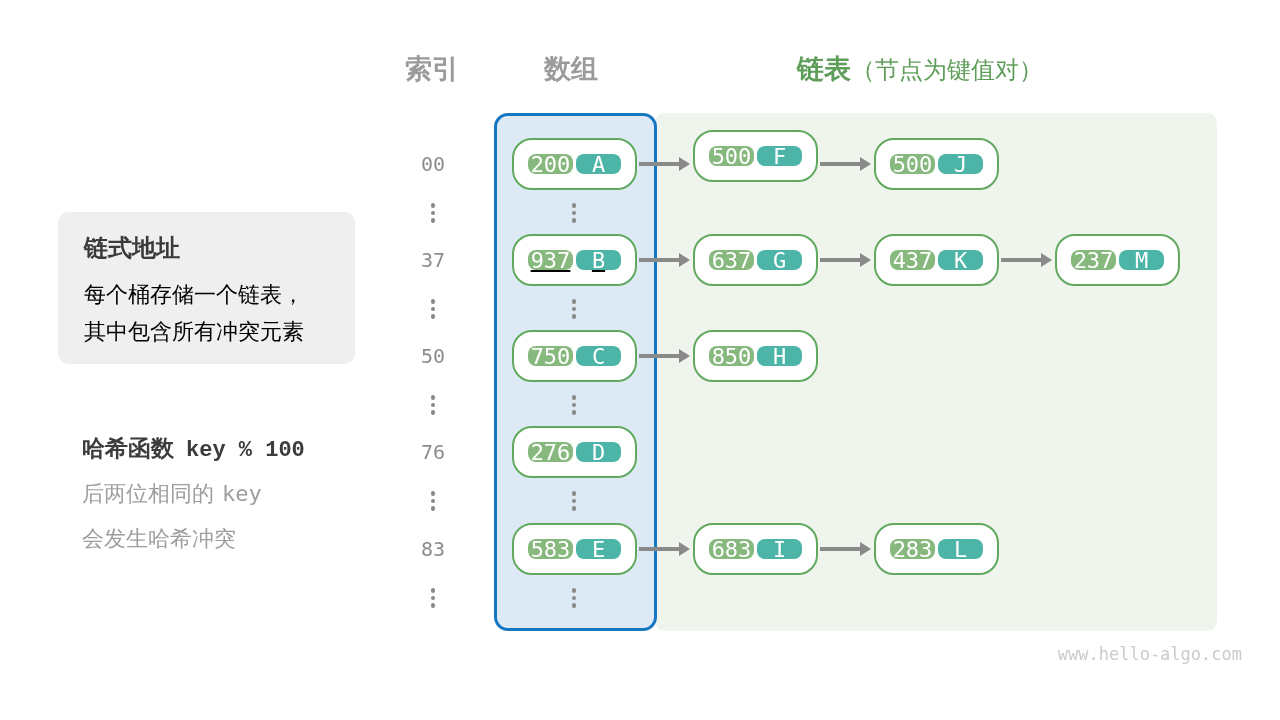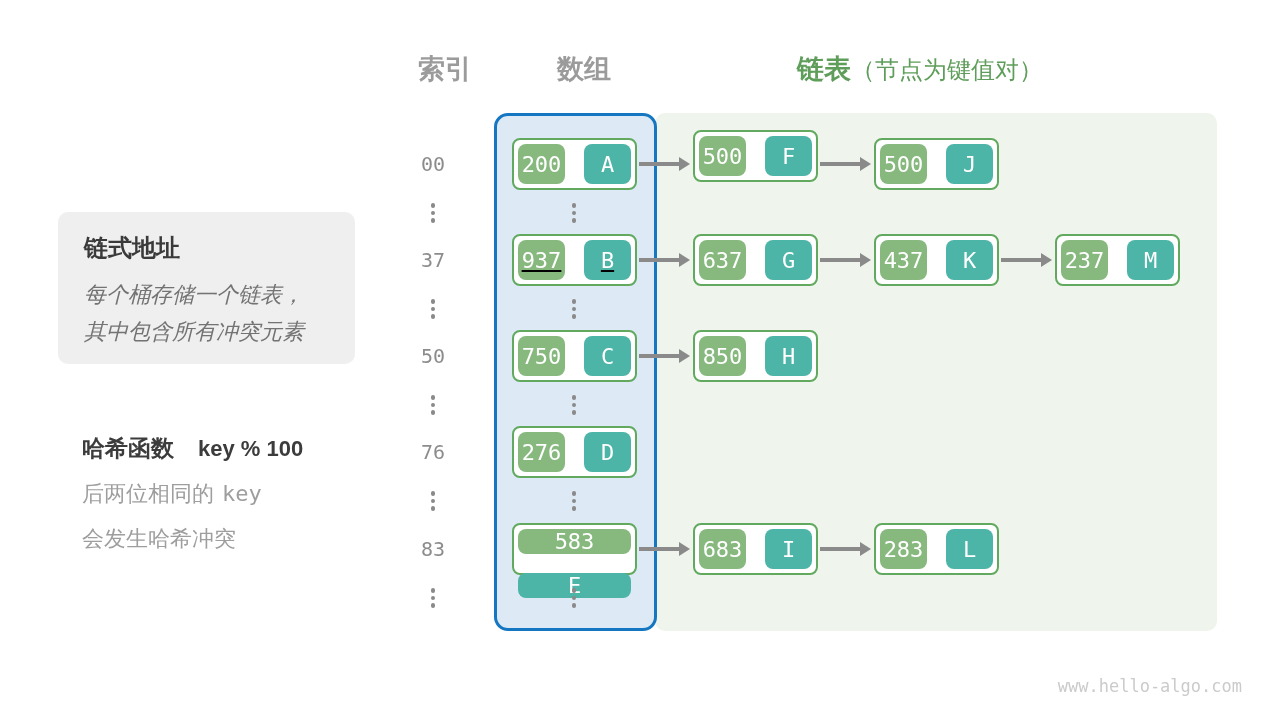--- a/index.html
+++ b/index.html
@@ -1,63 +1,63 @@
 <!DOCTYPE html>
 <html><head>
 <meta charset="utf-8">
 <style>
   html,body{margin:0;padding:0;background:#ffffff;}
   .canvas{position:relative;width:1280px;height:720px;background:#ffffff;overflow:hidden;
           font-family:"Liberation Sans", sans-serif;}
 
   
-  .col-header{position:absolute;top:52px;height:34px;line-height:34px;text-align:right;
+  .col-header{position:absolute;top:52px;height:34px;line-height:34px;text-align:center;
               font-weight:bold;font-size:27px;color:#9b9b9b;}
   .header-index{left:392px;width:80px;}
   .header-array{left:531px;width:80px;}
   .header-list{position:absolute;top:52px;left:797px;height:34px;display:flex;align-items:baseline;color:#5f9e5a;}
   .header-list .list-main{font-weight:bold;font-size:27px;line-height:34px;}
   .header-list .list-note{font-size:24px;line-height:34px;}
 
   
   .chain-region{position:absolute;left:655px;top:113px;width:562px;height:518px;
                 background:#eff5ec;border-radius:10px;}
   .array-region{position:absolute;left:494px;top:113px;width:163px;height:518px;
                 background:#ddeaf5;border:3px solid #1577c2;border-radius:14px;box-sizing:border-box;}
 
   
   .info-box{position:absolute;left:58px;top:212px;width:297px;height:152px;background:#efefef;
             border-radius:10px;box-sizing:border-box;padding:20px 26px;}
   .info-title{font-weight:bold;font-size:24px;color:#3a3a3a;margin-bottom:12px;}
-  .info-line{font-size:22px;color:#737373;line-height:37px;font-style:italic;}
+  .info-line{font-size:22px;color:#000000;line-height:37px;}
 
   .hash-note{position:absolute;left:82px;top:433px;}
   .hash-title{font-weight:bold;font-size:23px;color:#3c3c3c;white-space:nowrap;}
-  .hash-title .code{font-family:Liberation Sans, sans-serif;margin-left:24px;font-size:22px;}
+  .hash-title .code{font-family:Liberation Mono, monospace;margin-left:12px;font-size:22px;}
   .hash-line{font-size:22px;color:#9e9e9e;margin-top:15px;white-space:nowrap;}
   .hash-line .code{font-family:"DejaVu Sans Mono", monospace;margin-left:8px;}
 
   
   .index-label{position:absolute;width:56px;height:30px;line-height:30px;text-align:center;
                font-family:"DejaVu Sans Mono", monospace;font-size:20px;color:#8c8c8c;}
   .node{position:absolute;width:125px;height:52px;box-sizing:border-box;background:#ffffff;
-        border:2px solid #61a95f;border-radius:8px;display:flex;gap:19px;padding:4px;}
+        border:2px solid #61a95f;border-radius:20px;display:flex;gap:3px;padding:14px;}
   .cell{flex:1;border-radius:8px;display:flex;align-items:center;justify-content:center;
         color:#ffffff;font-family:"DejaVu Sans Mono", monospace;font-size:22px;}
   .cell.key{background:#87b97e;}
   .cell.val{background:#4db4a8;}
   .arrow{position:absolute;height:14px;}
   .arrow .shaft{position:absolute;left:0;top:5px;height:4px;width:calc(100% - 9px);background:#8a8a8a;}
   .arrow .head{position:absolute;right:0;top:0;width:0;height:0;
                border-top:7px solid transparent;border-bottom:7px solid transparent;
                border-left:11px solid #8a8a8a;}
   .dots{position:absolute;display:flex;flex-direction:column;gap:3px;align-items:center;width:6px;}
   .dots i{display:block;width:4.5px;height:4.5px;border-radius:50%;background:#8a8a8a;}
 
-  .watermark{position:absolute;left:1000px;top:676px;width:242px;text-align:right;
+  .watermark{position:absolute;left:1000px;top:644px;width:242px;text-align:right;
              font-family:"DejaVu Sans Mono", monospace;font-size:17px;color:#cbcbcb;}
 </style>
 </head>
 <body>
 
 <div class="canvas">
 
   <div class="col-header header-index">索引</div>
   <div class="col-header header-array">数组</div>
   <div class="header-list">
@@ -187,21 +187,21 @@
         <i></i>
         <i></i>
         <i></i>
       </div>
       <div class="dots" style="left: 571px; top: 491px;">
         <i></i>
         <i></i>
         <i></i>
       </div>
       <div class="index-label" style="left: 405px; top: 534px;">83</div>
-      <div class="node" style="left: 512px; top: 523px; flex-direction: column;">
+      <div class="node" style="left: 512px; top: 523px;">
         <div class="cell key">583</div>
         <div class="cell val">E</div>
       </div>
       <div class="arrow" style="left: 639px; top: 542px; width: 51px;">
         <div class="shaft"></div>
         <div class="head"></div>
       </div>
       <div class="node" style="left: 693px; top: 523px;">
         <div class="cell key">683</div>
         <div class="cell val">I</div>

